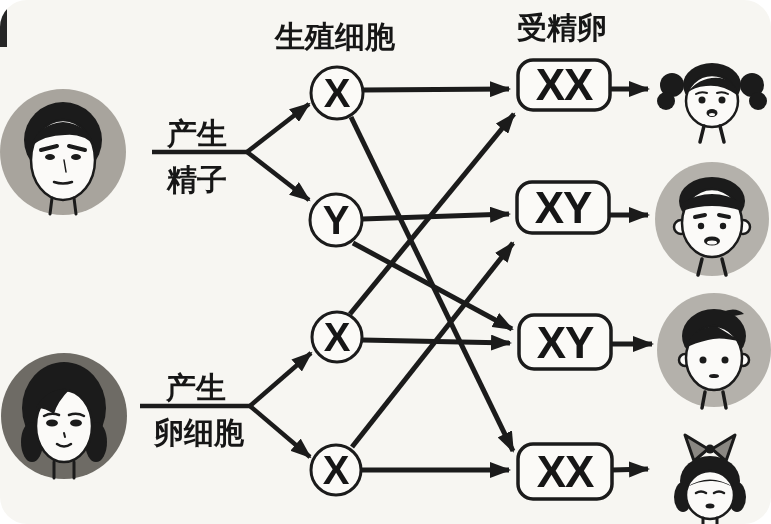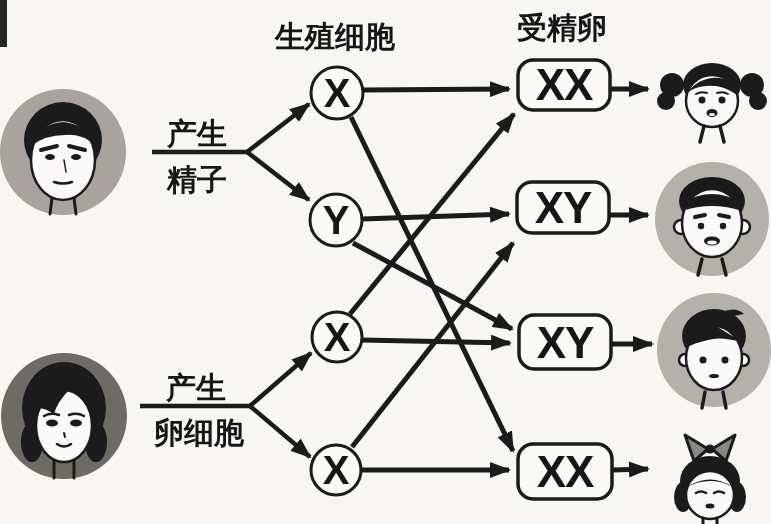--- a/index.html
+++ b/index.html
@@ -1,19 +1,20 @@
 <!DOCTYPE html>
 <html><head>
 <meta charset="utf-8">
 <style>
   html,body { margin:0; padding:0; background:#ffffff; }
   .stage {
     position:relative; width:771px; height:524px; overflow:hidden;
     background:#f7f6f2;
     font-family:"Liberation Sans","DejaVu Sans",sans-serif;
+    border-radius:27px;
   }
   svg { display:block; }
   .hdr  { font:bold 30px "Liberation Sans","DejaVu Sans",sans-serif; fill:#161616; text-anchor:middle; }
   .lbl  { font:bold 30px "Liberation Sans","DejaVu Sans",sans-serif; fill:#161616; text-anchor:middle; }
   .gl   { font:bold 40px "Liberation Sans","DejaVu Sans",sans-serif; fill:#161616; text-anchor:middle; }
   .zl   { font:bold 44px "Liberation Sans","DejaVu Sans",sans-serif; fill:#161616; text-anchor:middle; letter-spacing:-1px; }
   .ln   { stroke:#1b1b1b; stroke-width:5; fill:none; }
   .ln4  { stroke:#1b1b1b; stroke-width:4.5; fill:none; }
   .node { fill:#fbfaf7; stroke:#1b1b1b; stroke-width:3; }
   .box  { fill:#fbfaf7; stroke:#1b1b1b; stroke-width:3.5; }

